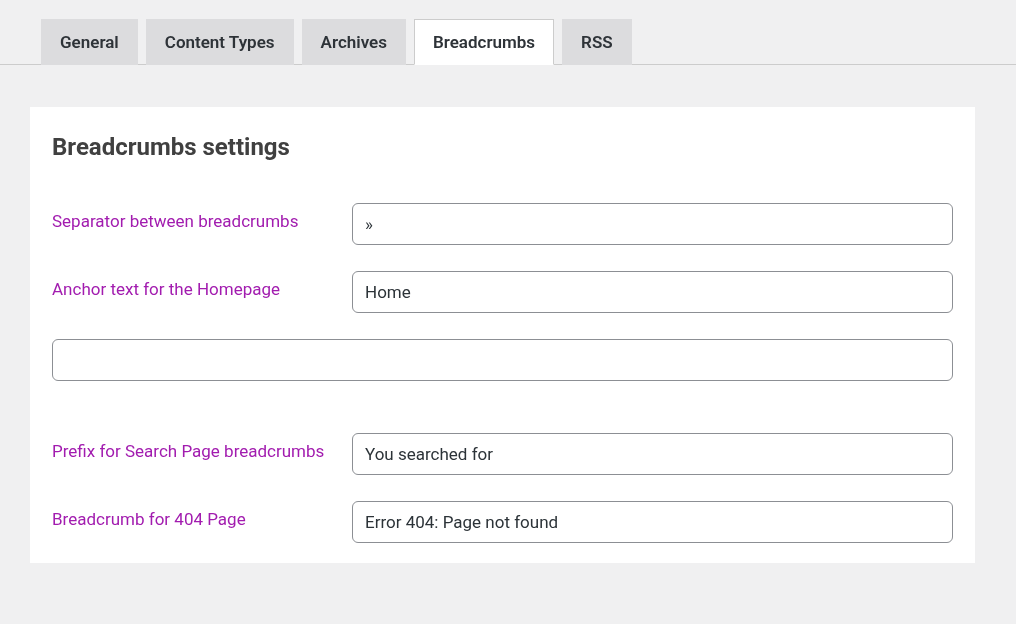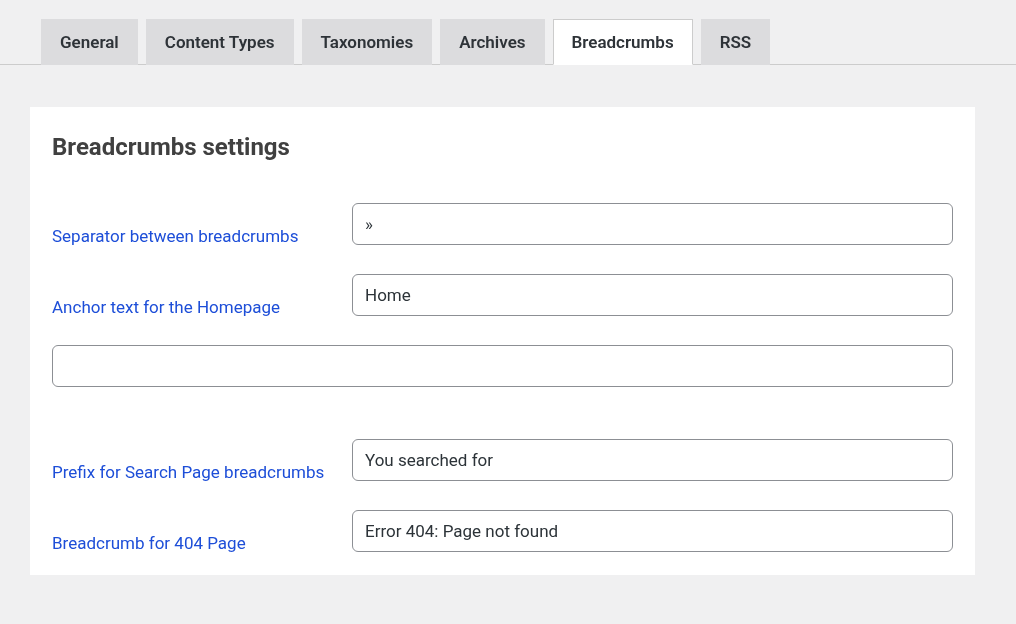--- a/index.html
+++ b/index.html
@@ -53,44 +53,42 @@
       align-items: flex-start;
       margin-bottom: 26px;
     }
     .form-row:last-child {
       margin-bottom: 0;
     }
     .form-label {
       width: 300px;
       flex-shrink: 0;
       font-size: 17px;
-      color: #1d4ed8;
+      color: #a21caf;
       padding-top: 7px;
       line-height: 1.35;
-      margin-top: 15px;
     }
     .form-input {
       flex: 1;
       font-size: 17px;
       padding: 8px 12px;
       border: 1px solid #8c8f94;
       border-radius: 6px;
       color: #2c3338;
       font-family: inherit;
       background: #ffffff;
       height: 42px;
     }
   </style>
 </head>
 <body>
 
 <div class="tabs">
   <div class="tab">General</div>
   <div class="tab">Content Types</div>
-  <div class="tab">Taxonomies</div>
   <div class="tab">Archives</div>
   <div class="tab active">Breadcrumbs</div>
   <div class="tab">RSS</div>
 </div>
 
 <div class="panel">
   <h2>Breadcrumbs settings</h2>
 
   <div class="form-row">
     <label class="form-label">Separator between breadcrumbs</label>

